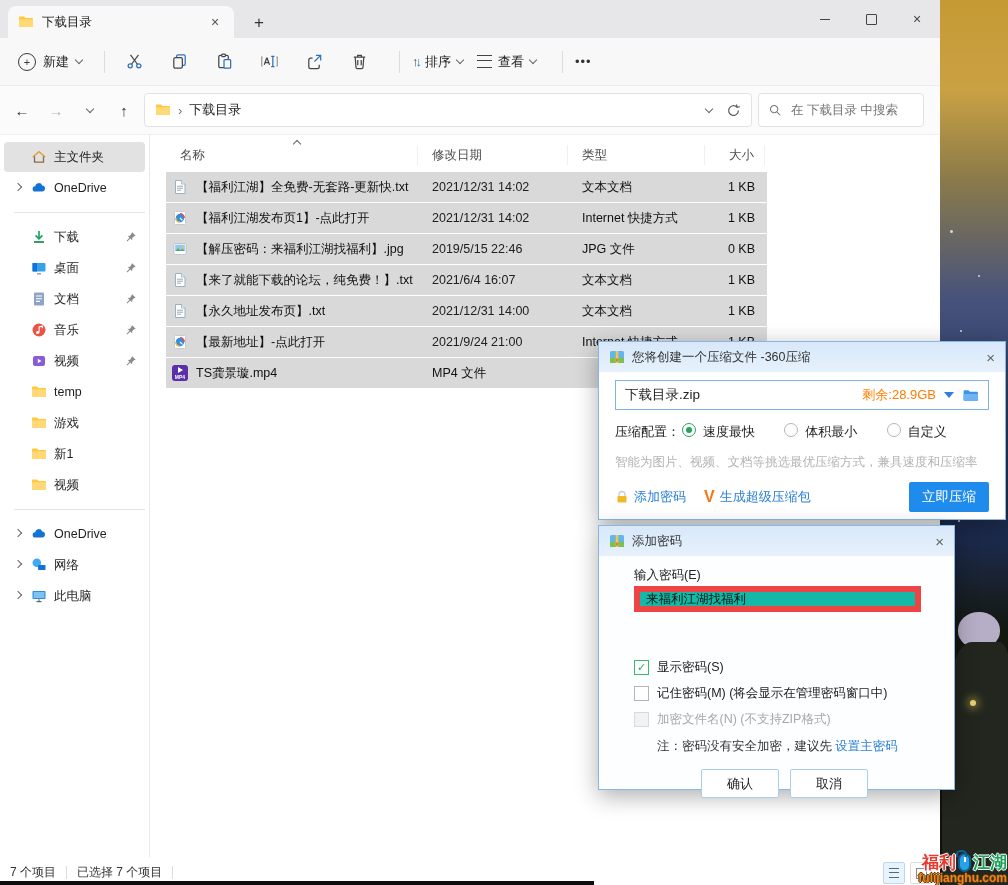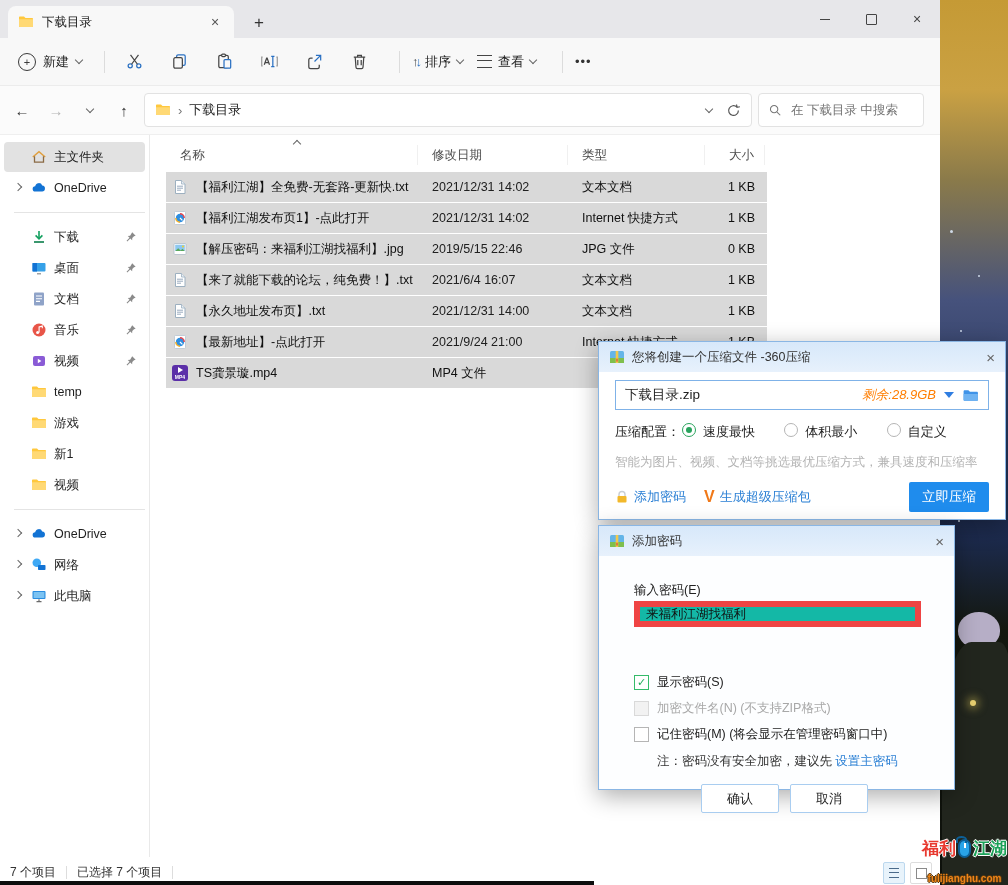--- a/index.html
+++ b/index.html
@@ -93,38 +93,38 @@
   .bottom-edge{position:absolute;left:0;top:881px;width:594px;height:4px;background:#0d0d0d;}
 
   
   .dlg{position:absolute;background:#fff;border:1px solid #8ab6e4;box-shadow:0 6px 22px rgba(0,0,0,.32);box-sizing:border-box;}
   .dlg-title{height:30px;background:linear-gradient(180deg,#d7e8fa,#e7f1fc);display:flex;align-items:center;padding:0 10px;gap:7px;font-size:12.5px;color:#333;}
   .dlg-x{margin-left:auto;color:#666;font-size:15px;line-height:1;}
 
   .dlg-compress{left:598px;top:341px;width:408px;height:179px;}
   .dc-body{padding:0 16px;}
   .zipinput{margin-top:8px;height:30px;border:1px solid #7fb2e8;display:flex;align-items:center;padding:0 9px;font-size:13.5px;gap:8px;box-sizing:border-box;text-align:right;}
-  .space{margin-left:auto;color:#ff7e00;font-size:13px;font-style:italic;}
+  .space{margin-left:auto;color:#ff7e00;font-size:13px;}
   .dd-caret{width:0;height:0;border-left:5px solid transparent;border-right:5px solid transparent;border-top:6px solid #2f7de1;}
   .cfgrow{display:flex;align-items:center;margin-top:13px;font-size:13px;}
   .cfglabel{width:72px;}
   .radio-opt{display:flex;align-items:flex-start;gap:7px;width:110px;}
   .radio{width:14px;height:14px;border:1px solid #b5b5b5;border-radius:50%;background:#fff;box-sizing:border-box;position:relative;}
   .radio.on{border-color:#28a35c;}
   .radio.on::after{content:"";position:absolute;left:3px;top:3px;right:3px;bottom:3px;background:#28a35c;border-radius:50%;}
   .hint{margin-top:13px;color:#b3b3b3;font-size:12.5px;white-space:nowrap;}
   .actrow{display:flex;align-items:center;margin-top:11px;}
   .linkitem{display:flex;align-items:center;gap:5px;margin-right:18px;}
   .link{color:#2a7fd4;font-size:13px;}
   .vicon{color:#f07818;font-weight:bold;font-size:16px;line-height:1;}
   .btn-primary{margin-left:auto;width:80px;height:30px;background:#1f8ced;color:#fff;display:flex;align-items:center;justify-content:center;font-size:13.5px;border-radius:2px;}
 
   .dlg-pass{left:598px;top:525px;width:357px;height:265px;background:#fdfeff;}
   .dp-body{padding-left:35px;padding-right:16px;}
-  .plabel{margin-top:26px;font-size:12.5px;color:#222;}
+  .plabel{margin-top:11px;font-size:12.5px;color:#222;}
   .pinput{width:287px;height:26px;border:6px solid #ef4444;font-size:12.5px;padding:0 6px;margin-top:2px;box-sizing:border-box;background:#14b8a6;outline:none;font-family:inherit;color:#111;display:block;}
   .checks{margin-top:47px;display:flex;flex-direction:column;gap:9px;font-size:12.5px;color:#222;}
   .chkrow{display:flex;gap:8px;align-items:center;}
   .chkrow.dis{color:#a8a8a8;}
   .chk{width:15px;height:15px;border:1px solid #b5b5b5;background:#fff;display:flex;align-items:center;justify-content:center;font-size:11px;box-sizing:border-box;color:transparent;}
   .chk.on{border-color:#35bb6a;color:#23ad5c;}
   .chk.dis{background:#f2f2f2;border-color:#d9d9d9;}
   .note{margin-top:10px;margin-left:23px;font-size:12.5px;color:#333;font-family:Liberation Serif, serif;}
   .note-link{color:#2a7fd4;}
   .btnrow{display:flex;gap:11px;margin-top:14px;margin-left:67px;}
@@ -132,21 +132,21 @@
 
   
   .wm{position:absolute;right:1px;bottom:1px;text-align:center;line-height:1;z-index:50;}
   .wm-top{display:flex;align-items:center;gap:2px;font-size:17px;font-weight:bold;justify-content:flex-end;}
   .outline-w{text-shadow:-1px 0 #fff,1px 0 #fff,0 -1px #fff,0 1px #fff;}
   .wm-f{color:#e8392f;}
   .wm-j{color:#1ba158;}
   .mouse{width:13px;height:19px;background:#29a3e8;border:2px solid #0d5f96;border-radius:7px;position:relative;box-sizing:border-box;}
   .mouse::after{content:"";position:absolute;left:50%;top:2px;width:2px;height:5px;background:#fff;transform:translateX(-50%);}
   .mouse-ear{position:absolute;left:-4px;top:-5px;width:7px;height:5px;border:2px solid #0d5f96;border-radius:50% 50% 0 0;border-bottom:none;}
-  .wm-url{font-size:10px;font-weight:bold;color:#f08519;margin-top:16px;text-shadow:-1px 0 #5a3a10,1px 0 #5a3a10,0 -1px #5a3a10,0 1px #5a3a10;}
+  .wm-url{font-size:12px;font-weight:bold;color:#f08519;margin-top:0;text-shadow:-1px 0 #5a3a10,1px 0 #5a3a10,0 -1px #5a3a10,0 1px #5a3a10;}
 </style>
 </head>
 <body>
 
 <div class="desktop">
   <div class="star" style="left:12px;top:230px;width:3px;height:3px;"></div>
   <div class="star" style="left:40px;top:275px;width:2px;height:2px;"></div>
   <div class="star" style="left:22px;top:330px;width:2px;height:2px;"></div>
   <div class="star" style="left:52px;top:360px;width:3px;height:3px;"></div>
   <div class="star" style="left:10px;top:410px;width:2px;height:2px;"></div>
@@ -626,27 +626,27 @@
     <span class="dlg-x">×</span>
   </div>
   <div class="dp-body">
     <div class="plabel">输入密码(E)</div>
     <input class="pinput" value="来福利江湖找福利" style="">
     <div class="checks">
       <div class="chkrow">
         <span class="chk on">✓</span>
         <span>显示密码(S)</span>
       </div>
+      <div class="chkrow">
+        <span class="chk"></span>
+        <span>记住密码(M) (将会显示在管理密码窗口中)</span>
+      </div>
       <div class="chkrow dis">
         <span class="chk dis"></span>
         <span>加密文件名(N) (不支持ZIP格式)</span>
-      </div>
-      <div class="chkrow">
-        <span class="chk"></span>
-        <span>记住密码(M) (将会显示在管理密码窗口中)</span>
       </div>
     </div>
     <div class="note">
       <span>注：密码没有安全加密，建议先 </span><span class="note-link">设置主密码</span>
     </div>
     <div class="btnrow">
       <span class="btn">确认</span>
       <span class="btn">取消</span>
     </div>
   </div>

